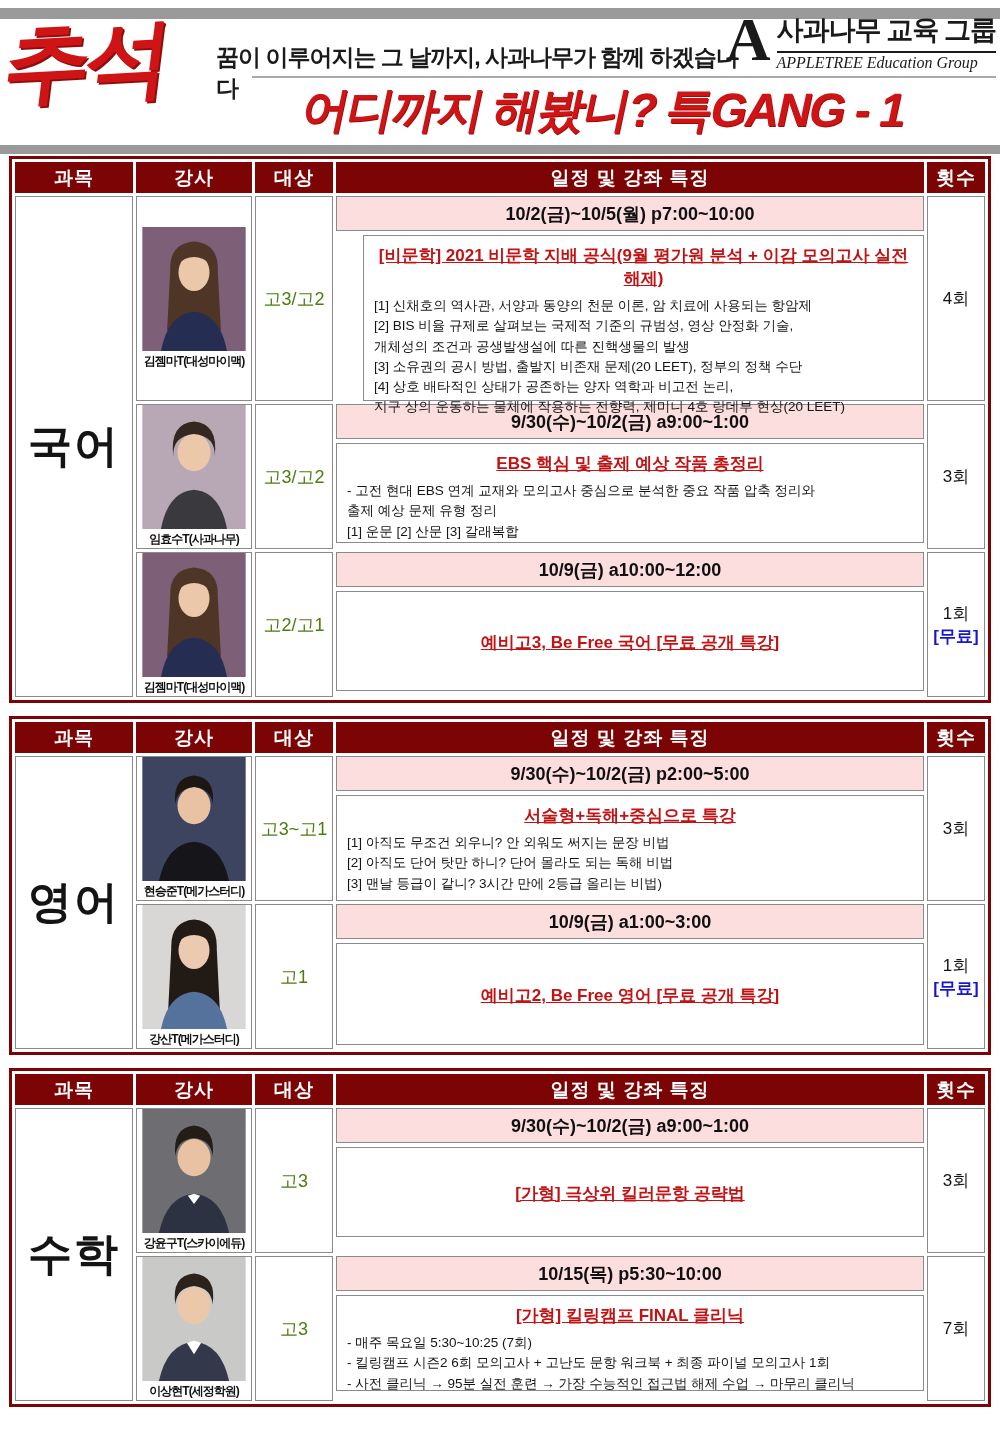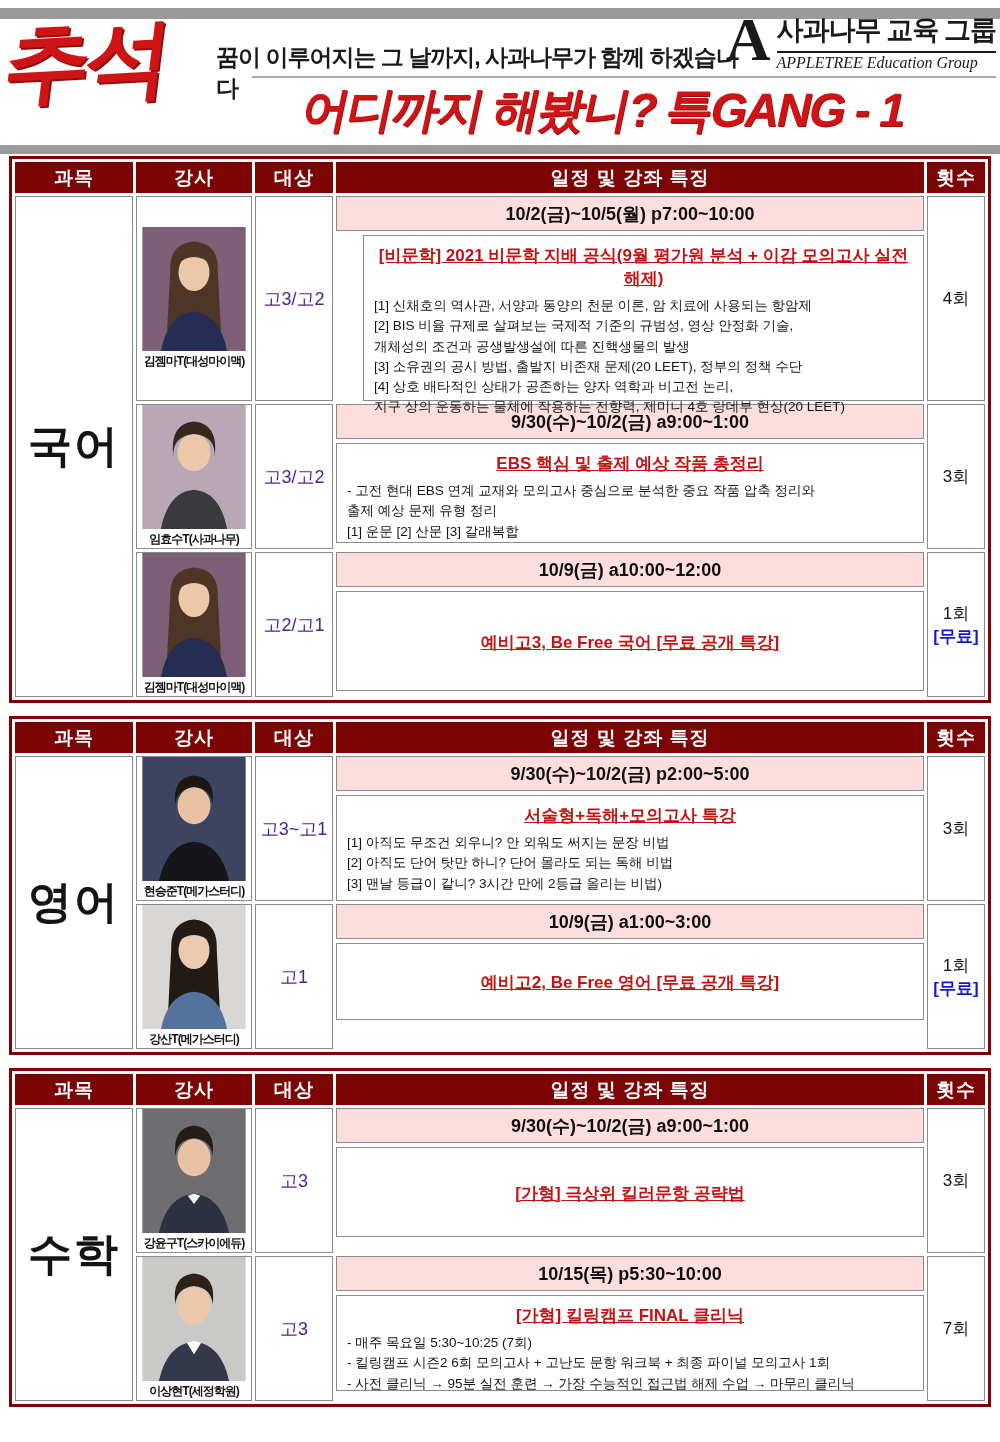--- a/index.html
+++ b/index.html
@@ -56,21 +56,21 @@
   col.c-sched{width:auto;} col.c-count{width:58px;}
   td{vertical-align:middle;}
   .subject-cell{
     border:1px solid var(--cell-border);text-align:center;
     font-size:44px;font-weight:900;color:#141414;letter-spacing:2px;
   }
   .teacher-cell{border:1px solid var(--cell-border);text-align:center;padding:0 0;}
   .photo{width:106px;height:124px;margin:0 auto;display:block;}
   .photo svg{width:100%;height:100%;display:block;}
   .teacher-name{font-size:12px;font-weight:bold;margin-top:2px;letter-spacing:-1px;color:#111;}
-  .target-cell{border:1px solid var(--cell-border);text-align:center;font-size:18px;color:#4c1d95;}
+  .target-cell{border:1px solid var(--cell-border);text-align:center;font-size:18px;color:#4d7c0f;}
   .schedule-cell{border:none;padding:0;vertical-align:top;}
   .date-bar{
     height:35px;border:1px solid var(--cell-border);background:var(--pink);
     display:flex;align-items:center;justify-content:center;
     font-size:18px;font-weight:bold;color:#101010;letter-spacing:0;
   }
   .content-box{
     border:1px solid var(--cell-border);background:#fff;margin-top:4px;
     padding:8px 10px 6px 10px;display:flex;flex-direction:column;
   }
@@ -84,21 +84,21 @@
     font-size:13.5px;line-height:1.5;color:#151515;white-space:pre-line;
     letter-spacing:0;
   }
   .count-cell{border:1px solid var(--cell-border);text-align:center;font-size:17px;color:#141414;}
   .free-badge{color:var(--blue);font-weight:bold;font-size:17px;}
   
   .h1 .content-box{height:166px;margin-left:27px;} 
   .h2 .content-box{height:100px;}
   .h3 .content-box{height:100px;}
   .h4 .content-box{height:106px;}
-  .h5 .content-box{height:77px;}
+  .h5 .content-box{height:102px;}
   .h6 .content-box{height:90px;}
   .h7 .content-box{height:96px;}
 </style>
 </head>
 <body>
 
 <div class="header">
   <div class="bar top"></div>
   <div class="chuseok">추석</div>
   <div class="tagline">꿈이 이루어지는 그 날까지, 사과나무가 함께 하겠습니다</div>
@@ -243,21 +243,21 @@
               <path d="M32 46 Q29 20 50 18 Q71 20 68 46 Q67 31 50 29 Q33 31 32 46 Z" fill="#1d1713"></path>
               <path d="M16 120 Q24 84 50 82 Q76 84 84 120 Z" fill="#15151a"></path>
             </svg>
       </span>
       <div class="teacher-name">현승준T(메가스터디)</div>
     </td>
     <td class="target-cell">고3~고1</td>
     <td class="schedule-cell">
       <div class="date-bar">9/30(수)~10/2(금) p2:00~5:00</div>
       <div class="content-box">
-        <div class="lecture-title">서술형+독해+모의고사 특강</div>
+        <div class="lecture-title">서술형+독해+중심으로 특강</div>
         <div class="lecture-details">[1] 아직도 무조건 외우니? 안 외워도 써지는 문장 비법
 [2] 아직도 단어 탓만 하니? 단어 몰라도 되는 독해 비법
 [3] 맨날 등급이 같니? 3시간 만에 2등급 올리는 비법)</div>
       </div>
     </td>
     <td class="count-cell">
       <div>3회</div>
       <div class="free-badge"></div>
     </td>
   </tr>

